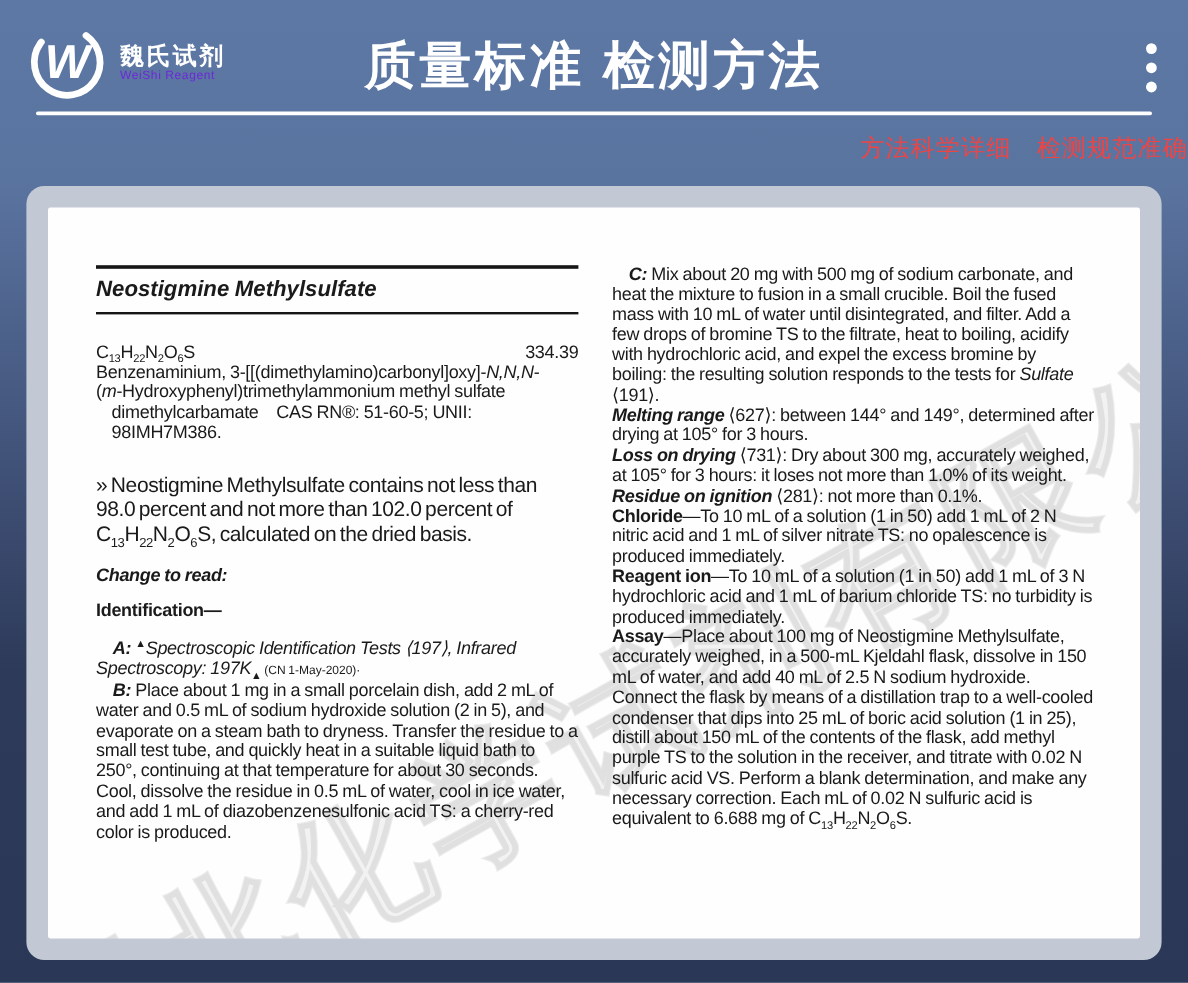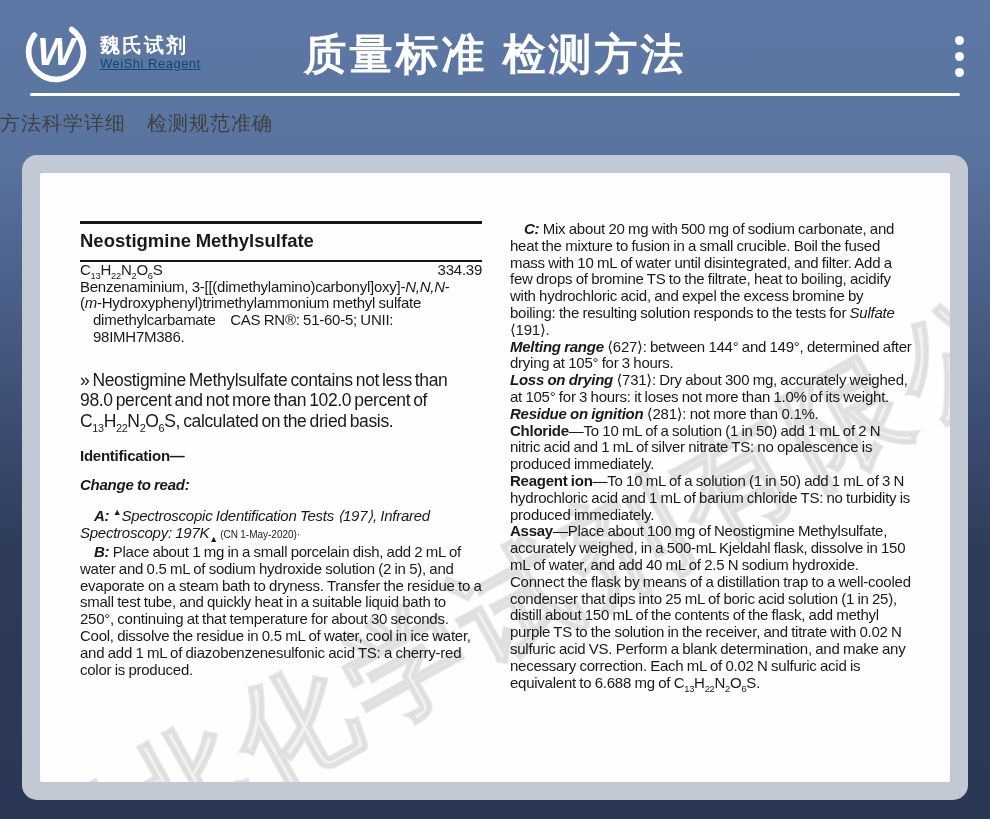--- a/index.html
+++ b/index.html
@@ -6,42 +6,42 @@
   body{
     width:990px;height:819px;overflow:hidden;position:relative;
     font-family:"Liberation Sans", sans-serif;
     background:linear-gradient(180deg,#5d78a4 0px,#5a74a0 150px,#3d4d72 420px,#2d3a59 560px,#2b3756 819px);
   }
   
   .header{position:absolute;top:0;left:0;width:990px;height:152px;}
   .logo{position:absolute;left:22px;top:18px;display:flex;align-items:center;gap:10px;}
   .logo-icon{width:68px;height:68px;}
   .brand-cn{color:#fff;font-size:20px;font-weight:bold;letter-spacing:2px;line-height:1.1;}
-  .brand-en{color:#0c4a6e;font-size:13px;letter-spacing:0.5px;text-decoration:underline;}
+  .brand-en{color:#6d28d9;font-size:10px;letter-spacing:0.5px;}
   .main-title{position:absolute;top:26px;left:0;width:100%;text-align:center;
     color:#fff;font-size:43px;font-weight:bold;letter-spacing:3px;}
   .kebab{position:absolute;right:26px;top:36px;display:flex;flex-direction:column;gap:7px;cursor:pointer;}
   .kebab i{width:9px;height:9px;border-radius:50%;background:#fff;display:block;}
   .divider{position:absolute;top:93px;left:30px;right:30px;height:3px;background:#fff;border-radius:2px;}
-  .subtitle{position:absolute;top:110px;left:0;width:100%;text-align:left;
-    color:#404040;font-size:20px;letter-spacing:1px;}
+  .subtitle{position:absolute;top:110px;left:0;width:100%;text-align:right;
+    color:#ef4444;font-size:20px;letter-spacing:1px;}
   
   .card{position:absolute;left:22px;right:22px;top:155px;bottom:19px;
     background:#c3c9d4;border-radius:15px;}
   .page{position:absolute;left:18px;right:18px;top:18px;bottom:18px;
     background:#fefefe;border-radius:2px;overflow:hidden;}
   .watermark{position:absolute;left:-55px;top:635px;transform:rotate(-29deg);transform-origin:0 0;
     font-size:118px;font-weight:bold;letter-spacing:8px;white-space:nowrap;
     color:rgba(40,40,40,0.055);-webkit-text-stroke:2px rgba(40,40,40,0.09);pointer-events:none;}
   .columns{position:relative;display:flex;gap:28px;padding:48px 30px 0 40px;
     color:#1a1a1a;font-size:15px;line-height:1.12;letter-spacing:-0.25px;word-spacing:-0.5px;}
   .col{width:402px;}
   
   .heading-block{border-top:3px solid #161616;border-bottom:2px solid #161616;
-    padding:7px 0 8px;}
+    padding:7px 0 8px;margin-bottom:24px;font-style:italic;}
   .doc-heading{font-size:18.5px;font-weight:bold;letter-spacing:0;}
   
   .para{margin:0;}
   .gap{margin-top:13px;}
   .intro{font-size:17.5px;line-height:1.18;margin-top:24px;margin-bottom:16px;
     letter-spacing:-0.35px;word-spacing:-1.5px;}
   .ind{text-indent:14px;}
   .chem{white-space:pre-wrap;}
   .hang{padding-left:13px;}
   .split{display:flex;justify-content:space-between;text-align:right;}
@@ -89,22 +89,22 @@
         <div>
             <p class="para split">
               <span><span class="run-f">C<sub>13</sub>H<sub>22</sub>N<sub>2</sub>O<sub>6</sub>S</span></span>
               <span><span class="run-r">334.39</span></span>
             </p>
             <p class="para chem"><span class="run-r">Benzenaminium, 3-[[(dimethylamino)carbonyl]oxy]-</span><span class="run-i">N,N,N</span><span class="run-r">-</span></p>
             <p class="para chem"><span class="run-r">(</span><span class="run-i">m</span><span class="run-r">-Hydroxyphenyl)trimethylammonium methyl sulfate</span></p>
             <p class="para chem hang"><span class="run-r">dimethylcarbamate CAS RN®: 51-60-5; UNII:</span></p>
             <p class="para chem hang"><span class="run-r">98IMH7M386.</span></p>
             <p class="para intro"><span class="run-r">» Neostigmine Methylsulfate contains not less than 98.0 percent and not more than 102.0 percent of </span><span class="run-f">C<sub>13</sub>H<sub>22</sub>N<sub>2</sub>O<sub>6</sub>S</span><span class="run-r">, calculated on the dried basis.</span></p>
+            <p class="para para gap"><span class="run-bi">Change to read:</span></p>
             <p class="para para gap"><span class="run-b">Identification—</span></p>
-            <p class="para para gap"><span class="run-bi">Change to read:</span></p>
             <p class="para para gap ind"><span class="run-bi">A:</span><span class="run-r">  </span><span class="run-ts">▲</span><span class="run-i">Spectroscopic Identification Tests ⟨197⟩, Infrared Spectroscopy: 197K</span><span class="run-tb">▲</span><span class="run-sm"> (CN 1-May-2020)·</span></p>
             <p class="para para ind"><span class="run-bi">B:</span><span class="run-r">  Place about 1 mg in a small porcelain dish, add 2 mL of water and 0.5 mL of sodium hydroxide solution (2 in 5), and evaporate on a steam bath to dryness. Transfer the residue to a small test tube, and quickly heat in a suitable liquid bath to 250°, continuing at that temperature for about 30 seconds. Cool, dissolve the residue in 0.5 mL of water, cool in ice water, and add 1 mL of diazobenzenesulfonic acid TS: a cherry-red color is produced.</span></p>
           </div>
       </div>
       <div class="col">
         <div>
             <p class="para para ind"><span class="run-bi">C:</span><span class="run-r">  Mix about 20 mg with 500 mg of sodium carbonate, and heat the mixture to fusion in a small crucible. Boil the fused mass with 10 mL of water until disintegrated, and filter. Add a few drops of bromine TS to the filtrate, heat to boiling, acidify with hydrochloric acid, and expel the excess bromine by boiling: the resulting solution responds to the tests for </span><span class="run-i">Sulfate</span><span class="run-r"> ⟨191⟩.</span></p>
             <p class="para para"><span class="run-bi">Melting range</span><span class="run-r"> ⟨627⟩:  between 144° and 149°, determined after drying at 105° for 3 hours.</span></p>
             <p class="para para"><span class="run-bi">Loss on drying</span><span class="run-r"> ⟨731⟩:  Dry about 300 mg, accurately weighed, at 105° for 3 hours: it loses not more than 1.0% of its weight.</span></p>
             <p class="para para"><span class="run-bi">Residue on ignition</span><span class="run-r"> ⟨281⟩:  not more than 0.1%.</span></p>

